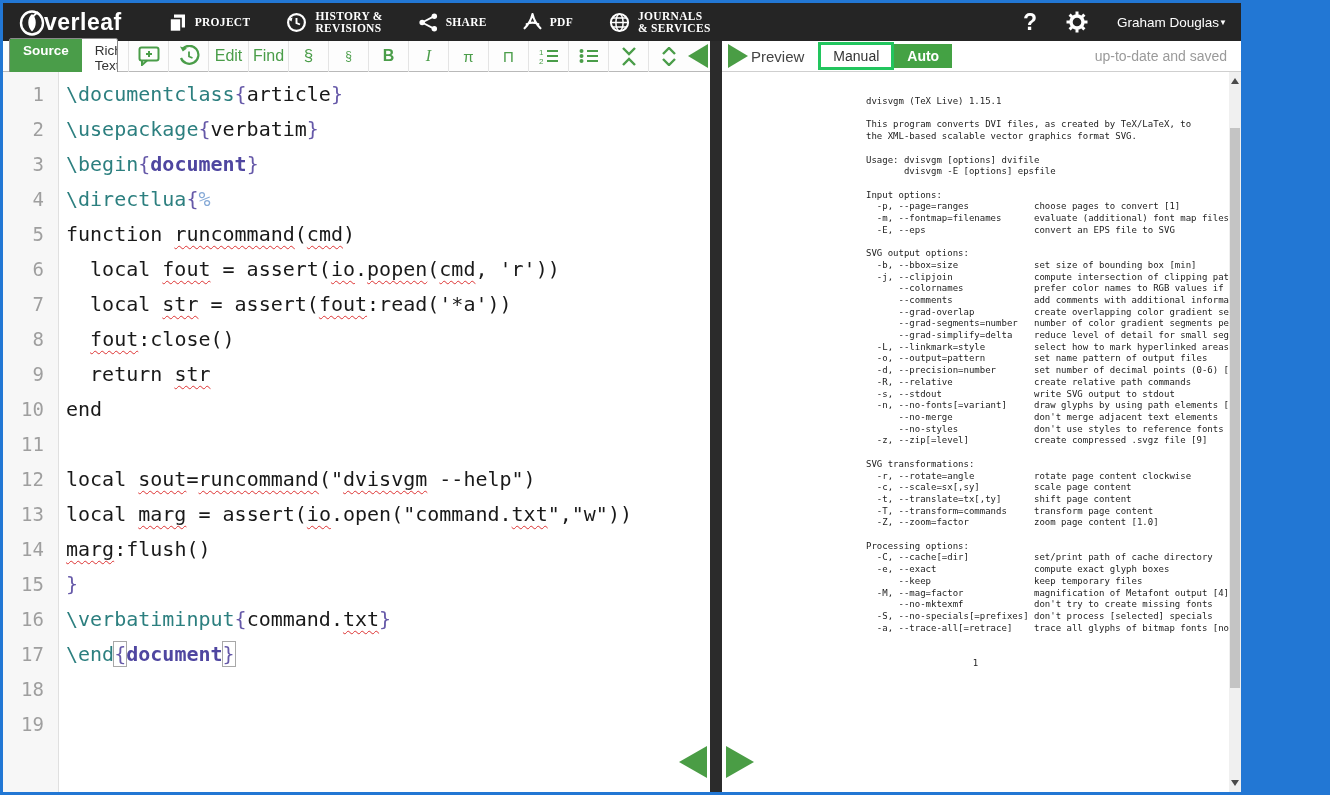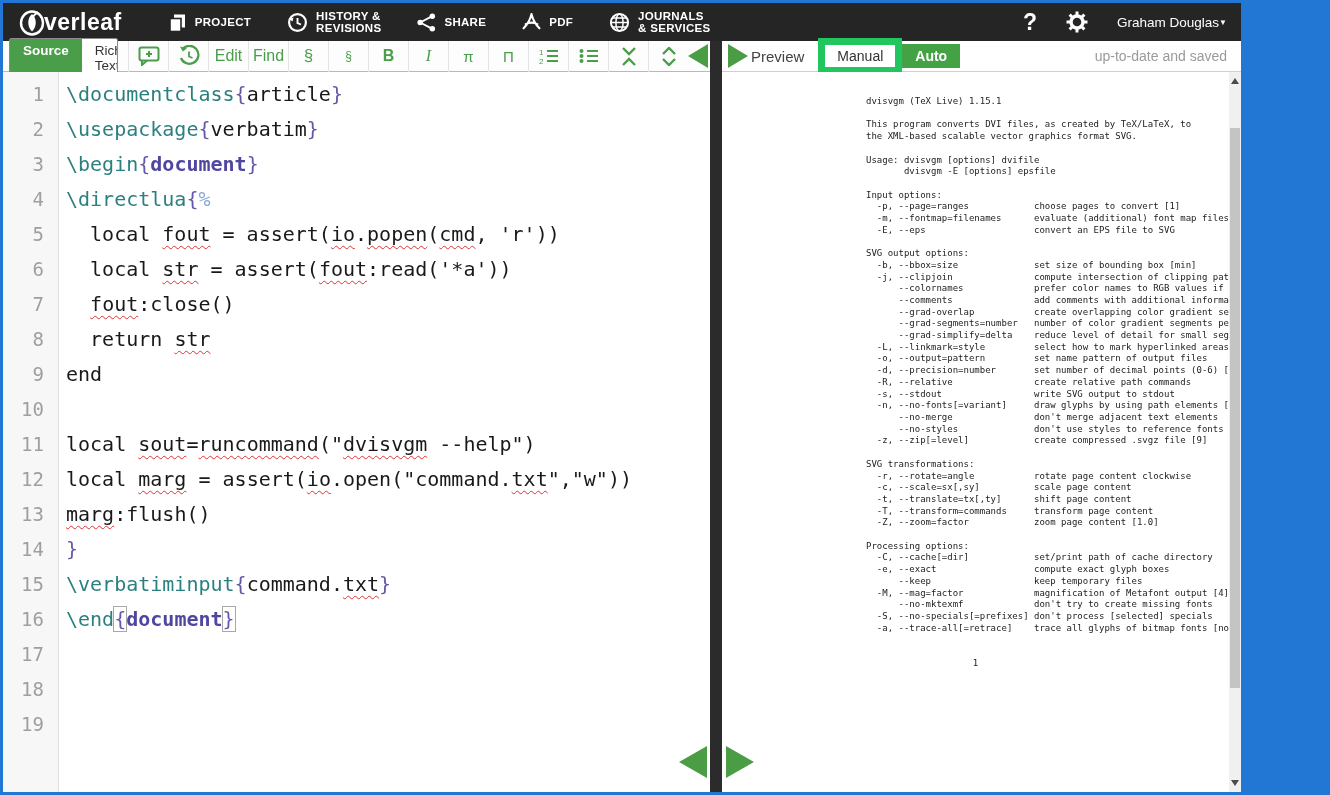--- a/index.html
+++ b/index.html
@@ -5,21 +5,21 @@
   html,body{margin:0;padding:0;background:#2277d4;}
   .window{position:relative;width:1244px;height:795px;border:3px solid #2277d4;box-sizing:border-box;
           background:#fff;overflow:hidden;font-family:"Liberation Sans",sans-serif;}
   
   .header{position:absolute;left:0;top:0;width:100%;height:38px;background:#252525;display:flex;
           align-items:center;padding:0 14px;box-sizing:border-box;color:#fff;}
   .logo{display:flex;align-items:center;cursor:pointer;}
   .logo-rest{font-size:23px;font-weight:600;letter-spacing:.5px;margin-left:-3px;}
   .nav{display:flex;align-items:center;gap:36px;margin-left:46px;}
   .nav-item{display:flex;align-items:center;gap:8px;cursor:pointer;}
-  .nav-label{font-size:11.5px;font-weight:bold;line-height:12px;letter-spacing:.3px;}
+  .nav-label{font-size:11.5px;font-weight:bold;line-height:12px;letter-spacing:.3px;font-family:Liberation Serif, serif;}
   .hdr-right{margin-left:auto;display:flex;align-items:center;gap:28px;}
   .help-q{font-size:23px;font-weight:bold;cursor:pointer;}
   .user{font-size:13.5px;display:flex;align-items:center;gap:0;cursor:pointer;}
   .caret{font-size:8px;}
   
   .tb-left{position:absolute;left:0;top:38px;width:707px;height:31px;background:#fdfdfd;
            border-bottom:1px solid #b9b9b9;display:flex;align-items:center;box-sizing:border-box;}
   .tb-right{position:absolute;left:719px;top:38px;right:0;height:31px;background:#fff;
             border-bottom:1px solid #cfcfcf;display:flex;align-items:center;box-sizing:border-box;padding:0 14px 0 6px;}
   .divider{position:absolute;left:707px;top:38px;width:12px;bottom:0;background:#2b2b2b;}
@@ -31,21 +31,21 @@
   .tb-cell:last-of-type{border-right:1px solid #e4e4e4;}
   .tb-cell.txt{font-size:16px;}
   .sec-big{font-size:17px;}.sec-small{font-size:12px;}
   .b-bold{font-weight:bold;font-size:16px;}.i-italic{font-style:italic;font-size:16px;font-family:"Liberation Serif",serif;}
   .tri-left{width:0;height:0;border-top:12px solid transparent;border-bottom:12px solid transparent;
             border-right:20px solid #4a9d45;margin-left:auto;margin-right:2px;cursor:pointer;}
   .tri-right{width:0;height:0;border-top:12px solid transparent;border-bottom:12px solid transparent;
              border-left:20px solid #4a9d45;cursor:pointer;}
   .preview-lbl{font-size:15px;color:#444;margin:0 14px 0 3px;}
   .ma-group{display:flex;align-items:center;}
-  .btn-manual{border:7px solid #22c55e;background:#fff;color:#333;font-size:14px;padding:3px 12px;cursor:pointer;}
+  .btn-manual{border:3px solid #22c55e;background:#fff;color:#333;font-size:14px;padding:3px 12px;cursor:pointer;}
   .btn-auto{background:#44a244;color:#fff;font-weight:bold;font-size:14px;padding:4px 13px;cursor:pointer;}
   .status{margin-left:auto;color:#9a9a9a;font-size:14px;}
   
   .editor{position:absolute;left:0;top:69px;width:707px;bottom:0;background:#fff;}
   .gutter{position:absolute;left:0;top:0;bottom:0;width:56px;background:#f7f7f7;border-right:1px solid #e0e0e0;
           padding-top:5px;box-sizing:border-box;}
   .gnum{height:35px;line-height:35px;text-align:right;padding-right:14px;color:#9f9f9f;
         font-family:"DejaVu Sans Mono",monospace;font-size:19px;}
   .code{position:absolute;left:57px;top:0;right:0;bottom:0;padding:5px 0 0 6px;cursor:text;}
   .cline{height:35px;line-height:35px;white-space:pre;font-family:"DejaVu Sans Mono",monospace;
@@ -271,20 +271,21 @@
         <div class="gnum">16</div>
         <div class="gnum">17</div>
         <div class="gnum">18</div>
         <div class="gnum">19</div>
       </div>
     <div class="code" id="code">
         <div class="cline"><span class="tk-cmd">\documentclass</span><span class="tk-brace">{</span><span>article</span><span class="tk-brace">}</span></div>
         <div class="cline"><span class="tk-cmd">\usepackage</span><span class="tk-brace">{</span><span>verbatim</span><span class="tk-brace">}</span></div>
         <div class="cline"><span class="tk-cmd">\begin</span><span class="tk-brace">{</span><span class="tk-arg">document</span><span class="tk-brace">}</span></div>
         <div class="cline"><span class="tk-cmd">\directlua</span><span class="tk-brace">{</span><span class="tk-com">%</span></div>
+        <div class="cline"><span>function </span><span class="tk-spell">runcommand</span><span>(</span><span class="tk-spell">cmd</span><span>)</span></div>
         <div class="cline"><span>  local </span><span class="tk-spell">fout</span><span> = assert(</span><span class="tk-spell">io</span><span>.</span><span class="tk-spell">popen</span><span>(</span><span class="tk-spell">cmd</span><span>, 'r'))</span></div>
         <div class="cline"><span>  local </span><span class="tk-spell">str</span><span> = assert(</span><span class="tk-spell">fout</span><span>:read('*a'))</span></div>
         <div class="cline"><span>  </span><span class="tk-spell">fout</span><span>:close()</span></div>
         <div class="cline"><span>  return </span><span class="tk-spell">str</span></div>
         <div class="cline"><span>end</span></div>
         <div class="cline">&nbsp;</div>
         <div class="cline"><span>local </span><span class="tk-spell">sout</span><span>=</span><span class="tk-spell">runcommand</span><span>("</span><span class="tk-spell">dvisvgm</span><span> --help")</span></div>
         <div class="cline"><span>local </span><span class="tk-spell">marg</span><span> = assert(</span><span class="tk-spell">io</span><span>.open("command.</span><span class="tk-spell">txt</span><span>","w"))</span></div>
         <div class="cline"><span class="tk-spell">marg</span><span>:flush()</span></div>
         <div class="cline"><span class="tk-brace">}</span></div>

